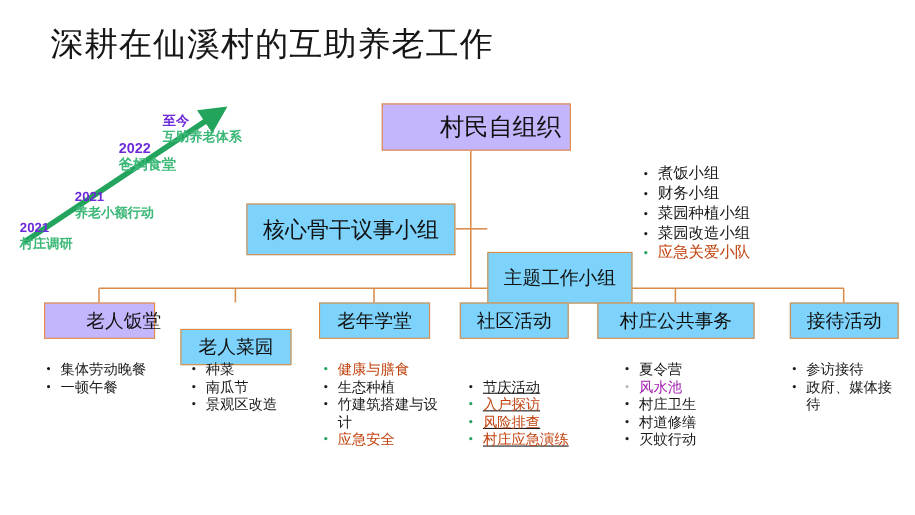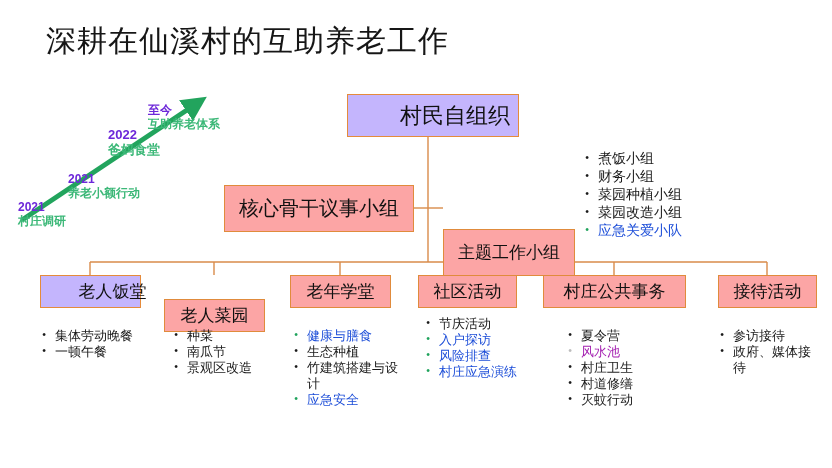--- a/index.html
+++ b/index.html
@@ -28,21 +28,21 @@
   .tl-text.big{font-size:13px;}
 
   #tl0{left:18px;top:112px;}
   #tl1{left:68px;top:84px;}
   #tl2{left:108px;top:40px;}
   #tl3{left:148px;top:15px;}
 
   
   .box{
     position:absolute;box-sizing:border-box;
-    border:1px solid #E08B3C;background:#fca5a5;
+    border:1px solid #E08B3C;background:#7dd3fc;
     font-family:"Liberation Serif","DejaVu Serif",serif;
     display:flex;align-items:center;justify-content:center;
     color:#111;white-space:nowrap;
   }
   .box.filled{background:#c4b5fd;border-color:#E58B3B;padding-left:44px;}
 
   #box-root{left:347px;top:94px;width:172px;height:43px;font-size:22px;}
   #box-core{left:224px;top:185px;width:190px;height:47px;font-size:20px;}
   #box-theme{left:443px;top:185px;width:132px;height:47px;font-size:17px;margin-top:44px;}
 
@@ -60,31 +60,31 @@
   
   ul.blist{
     position:absolute;margin:0;padding:0;list-style:none;
     font-family:"Liberation Serif","DejaVu Serif",serif;
     font-size:13px;line-height:16px;color:#1a1a1a;
   }
   ul.blist li{position:relative;padding-left:15px;white-space:nowrap;}
   ul.blist li::before{
     content:"\2022";position:absolute;left:2px;top:-1px;font-size:12px;
   }
-  ul.blist li.green{color:#1d4ed8;}
+  ul.blist li.green{color:#c2410c;}
   ul.blist li.green::before{color:#1FA35C;}
   ul.blist li.gray{color:#a21caf;}
   ul.blist li.gray::before{color:#BDBDBD;}
   ul.blist li.wrap{white-space:normal;}
 
   #list-theme{left:583px;top:150px;width:170px;line-height:18px;font-size:14px;}
   #list-0{left:40px;top:328px;width:130px;}
   #list-1{left:172px;top:328px;width:120px;}
   #list-2{left:292px;top:328px;width:110px;}
-  #list-3{left:424px;top:316px;width:120px;}
+  #list-3{left:424px;top:344px;width:120px;text-decoration:underline;}
   #list-4{left:566px;top:328px;width:130px;}
   #list-5{left:718px;top:328px;width:104px;}
   #list-5 li{white-space:normal;}
 </style>
 </head>
 <body>
 
 <div id="slide">
 
   <div class="slide-title">深耕在仙溪村的互助养老工作</div>

